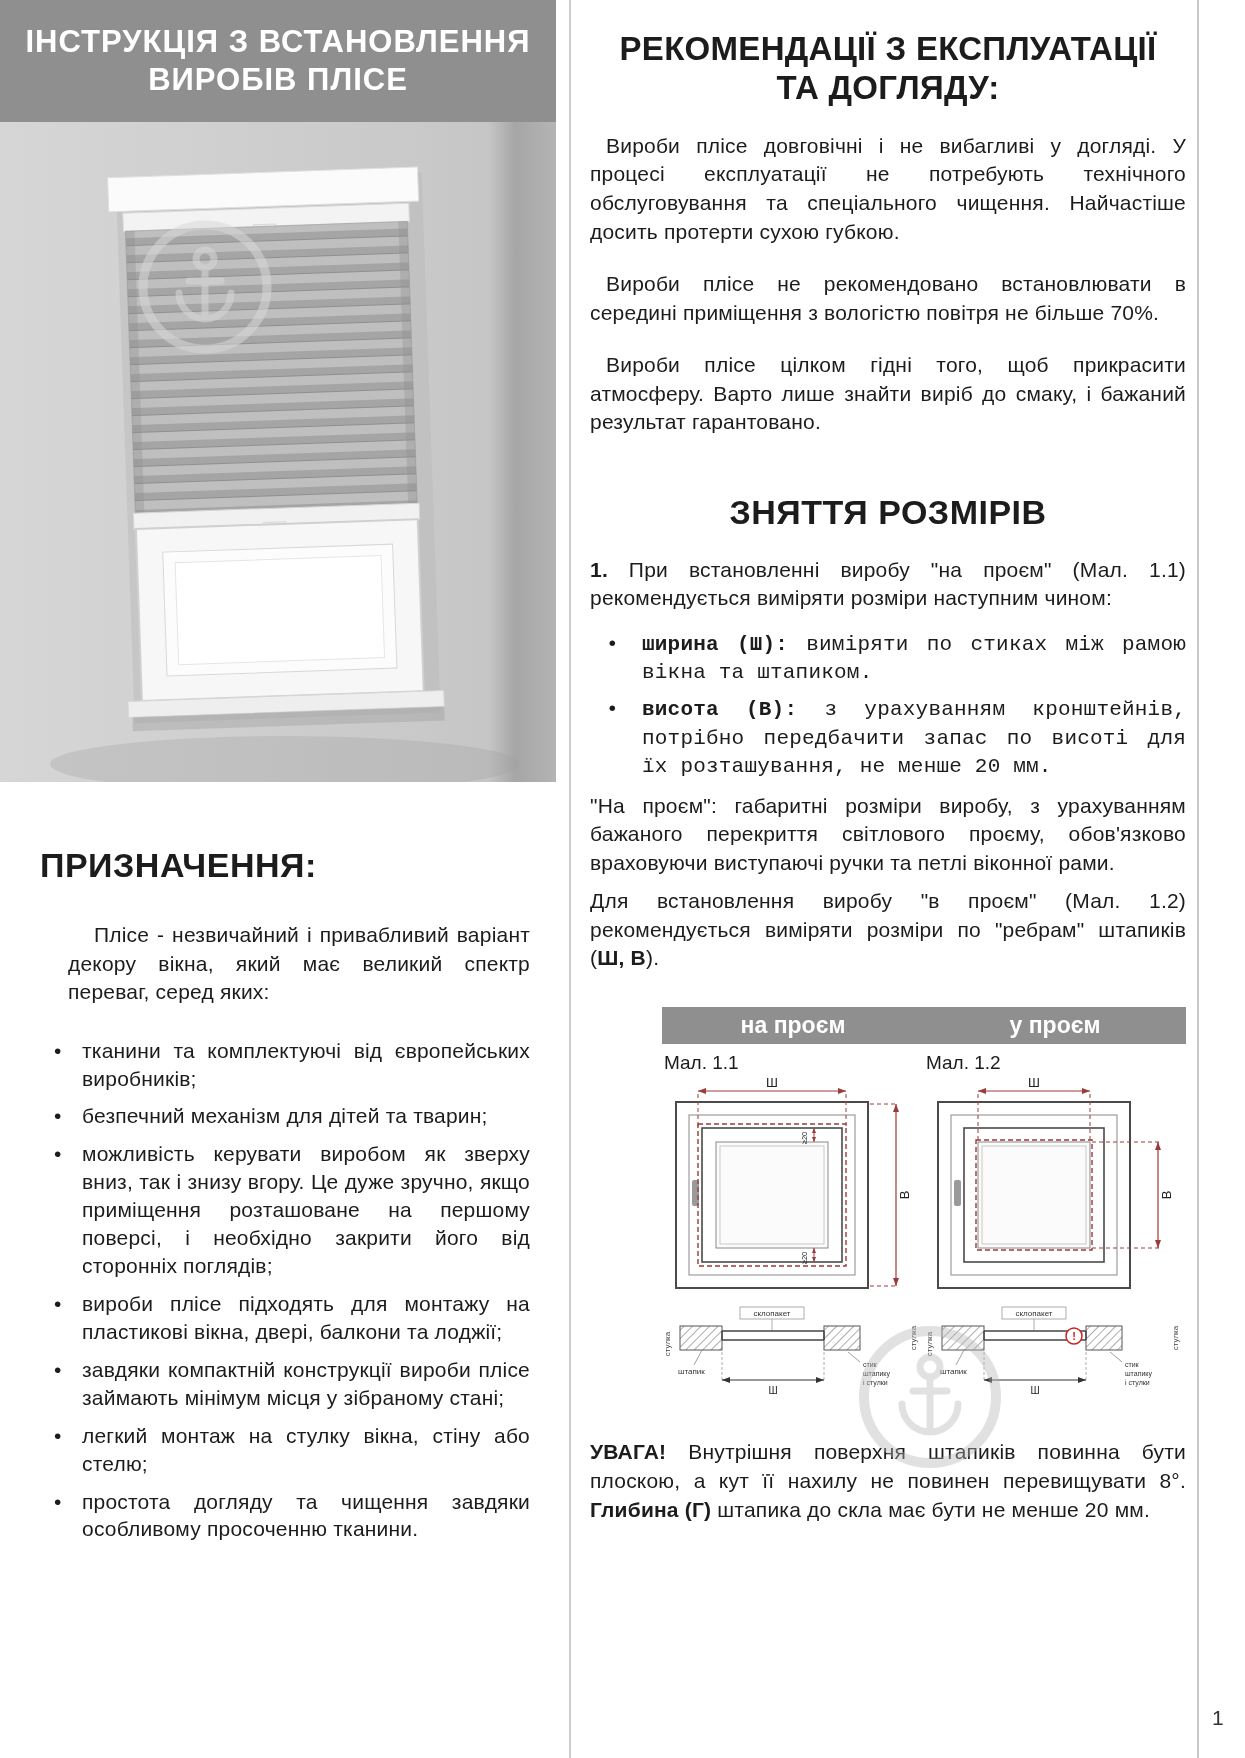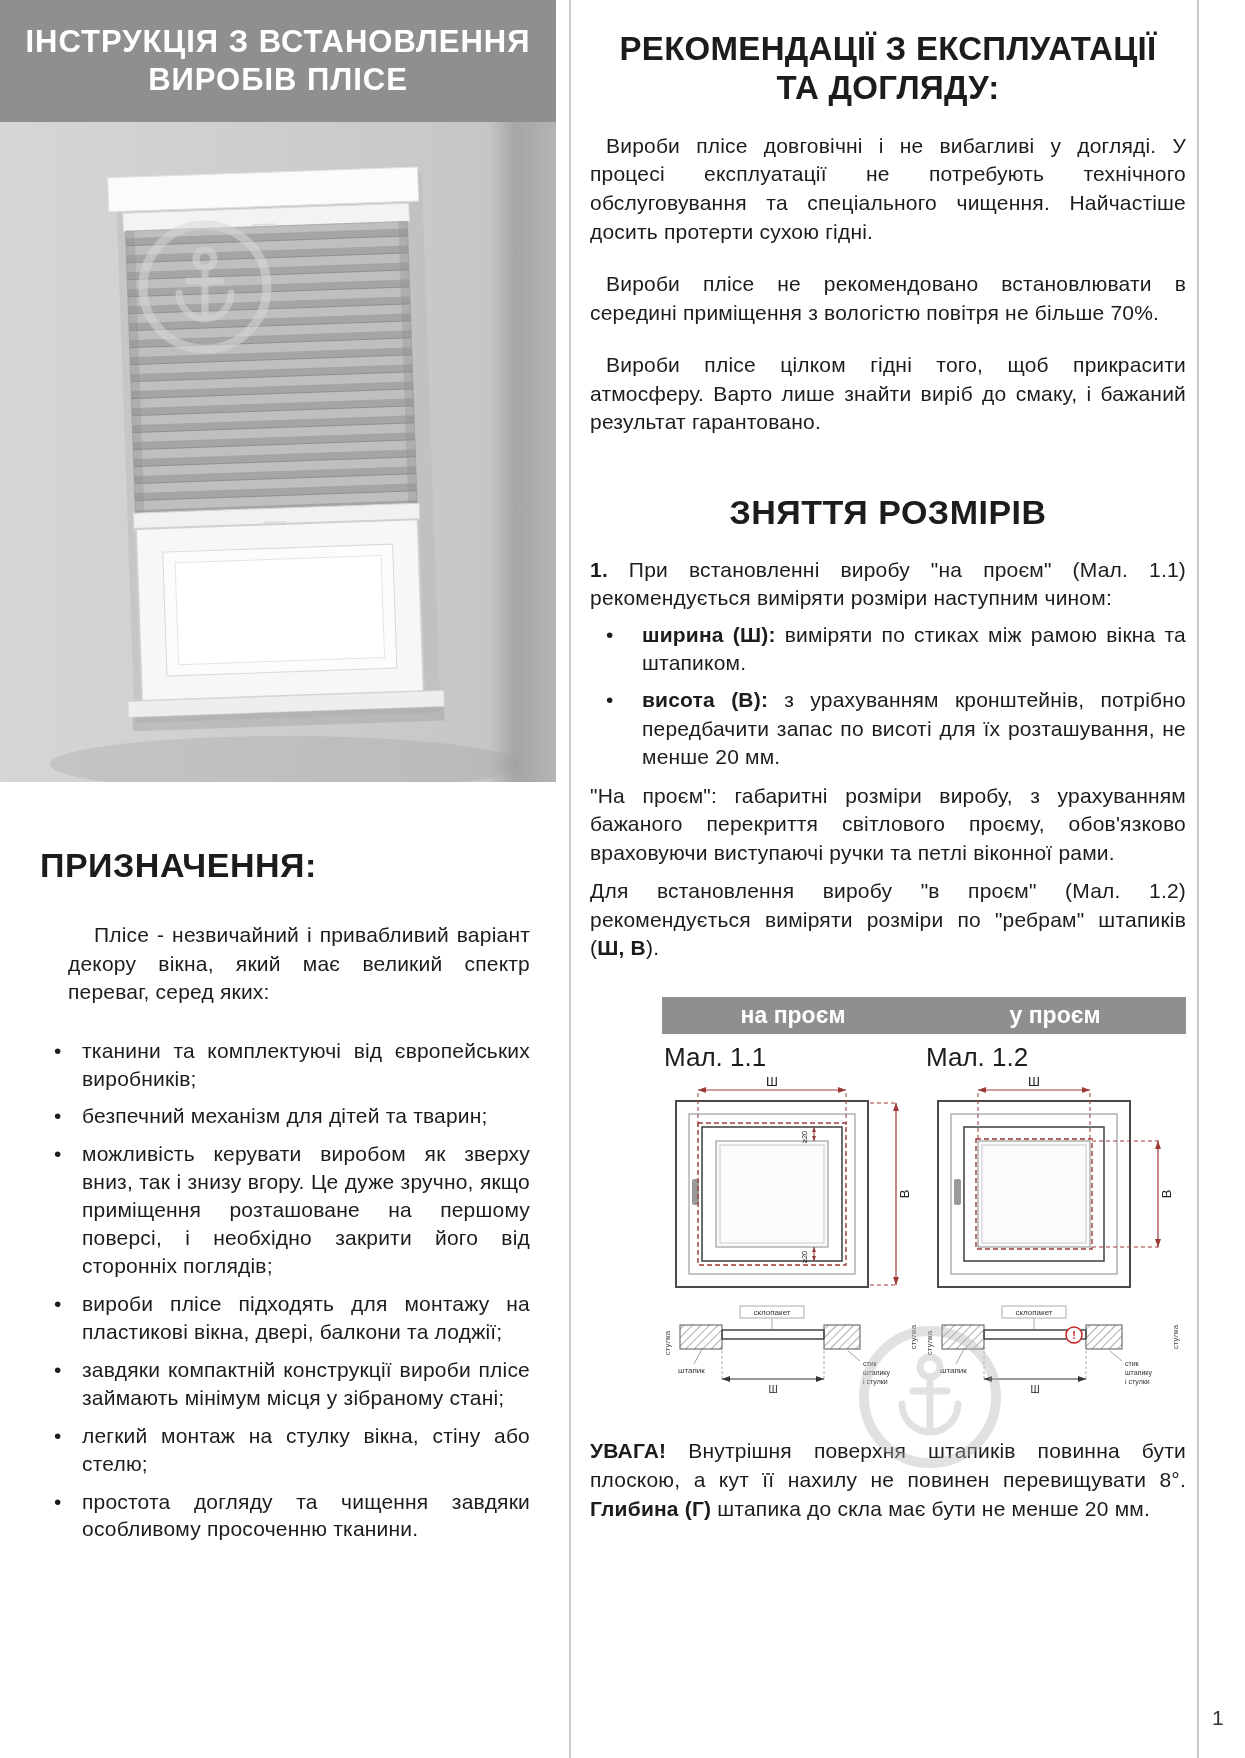--- a/index.html
+++ b/index.html
@@ -32,28 +32,28 @@
   .bullets li::before { content: "•"; position: absolute; left: 14px; top: 0; }
   
   .divider { position: absolute; left: 569px; top: 0; width: 2px; height: 1758px; background: #cccccc; }
   .right-rule { position: absolute; left: 1197px; top: 0; width: 2px; height: 1758px; background: #c9c9c9; }
   
   .right-col { position: absolute; left: 590px; top: 0; width: 596px; }
   .h-care { text-align: center; font-weight: 700; font-size: 33px; line-height: 1.18; margin-top: 30px; letter-spacing: .3px; }
   .para { font-size: 21px; line-height: 1.36; text-align: justify; letter-spacing: .2px; margin-top: 24px; }
   .para.indent { text-indent: 16px; }
   .h-measure { text-align: center; font-weight: 700; font-size: 34px; margin-top: 56px; letter-spacing: .5px; }
-  .m-bullets { list-style: none; margin-top: 8px; }
+  .m-bullets { list-style: none; margin-top: 18px; font-family: Liberation Mono, monospace; }
   .m-bullets li { position: relative; padding-left: 52px; font-size: 21px; line-height: 1.36; text-align: justify; margin-top: 8px; letter-spacing: .2px; }
   .m-bullets li::before { content: "•"; position: absolute; left: 16px; }
   .para.tight { margin-top: 10px; }
   .figs { display: flex; justify-content: flex-end; margin-top: 34px; }
   .fig { width: 262px; }
   .fig-header { background: #8f8f8f; color: #fff; font-weight: 700; font-size: 23px; text-align: center; padding: 5px 0; }
-  .fig-caption { font-size: 26px; margin: 8px 0 2px 2px; }
+  .fig-caption { font-size: 19px; margin: 8px 0 2px 2px; }
   .fig svg { display: block; }
   .attention { margin-top: 30px; font-size: 21px; line-height: 1.38; text-align: justify; letter-spacing: .2px; }
   .watermark2 { position: absolute; left: 845px; top: 1312px; pointer-events: none; z-index: 3; }
   .page-num { position: absolute; left: 1212px; top: 1706px; font-size: 21px; color: #333; }
   svg text { font-family: "Liberation Sans", sans-serif; }
 </style>
 </head>
 <body>
 
 <div class="page">
@@ -126,21 +126,21 @@
   </div>
 
   <div class="divider"></div>
   <div class="right-rule"></div>
 
   <div class="right-col">
     <div class="h-care">
       <div>РЕКОМЕНДАЦІЇ З ЕКСПЛУАТАЦІЇ</div>
       <div>ТА ДОГЛЯДУ:</div>
     </div>
-    <p class="para indent">Вироби плісе довговічні і не вибагливі у догляді. У процесі експлуатації не потребують технічного обслуговування та спеціального чищення. Найчастіше досить протерти сухою гідні.</p>
+    <p class="para indent">Вироби плісе довговічні і не вибагливі у догляді. У процесі експлуатації не потребують технічного обслуговування та спеціального чищення. Найчастіше досить протерти сухою губкою.</p>
     <p class="para indent">Вироби плісе не рекомендовано встановлювати в середині приміщення з вологістю повітря не більше 70%.</p>
     <p class="para indent">Вироби плісе цілком гідні того, щоб прикрасити атмосферу. Варто лише знайти виріб до смаку, і бажаний результат гарантовано.</p>
 
     <div class="h-measure">ЗНЯТТЯ РОЗМІРІВ</div>
     <p class="para"><b>1.</b><span> При встановленні виробу "на проєм" (Мал. 1.1) рекомендується виміряти розміри наступним чином:</span></p>
     <ul class="m-bullets">
       <li><b>ширина (Ш):</b><span> виміряти по стиках між рамою вікна та штапиком.</span></li>
       <li><b>висота (В):</b><span> з урахуванням кронштейнів, потрібно передбачити запас по висоті для їх розташування, не менше 20 мм.</span></li>
     </ul>
     <p class="para tight">"На проєм": габаритні розміри виробу, з урахуванням бажаного перекриття світлового проєму, обов'язково враховуючи виступаючі ручки та петлі віконної рами.</p>

